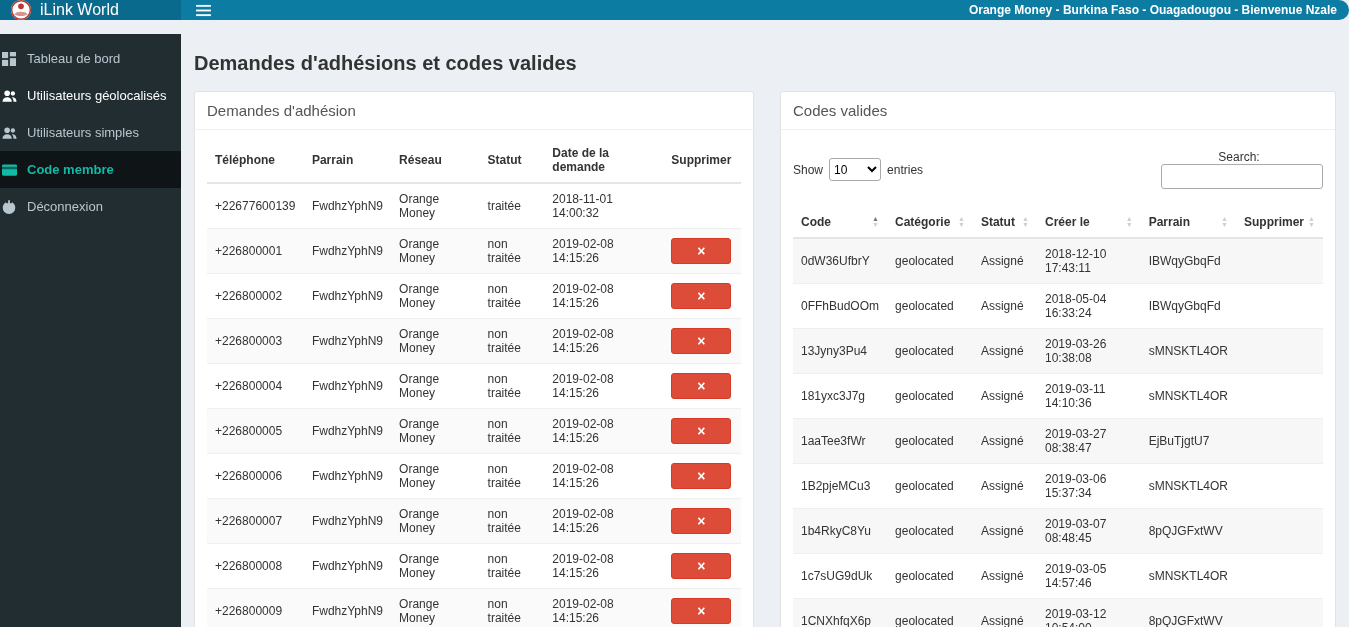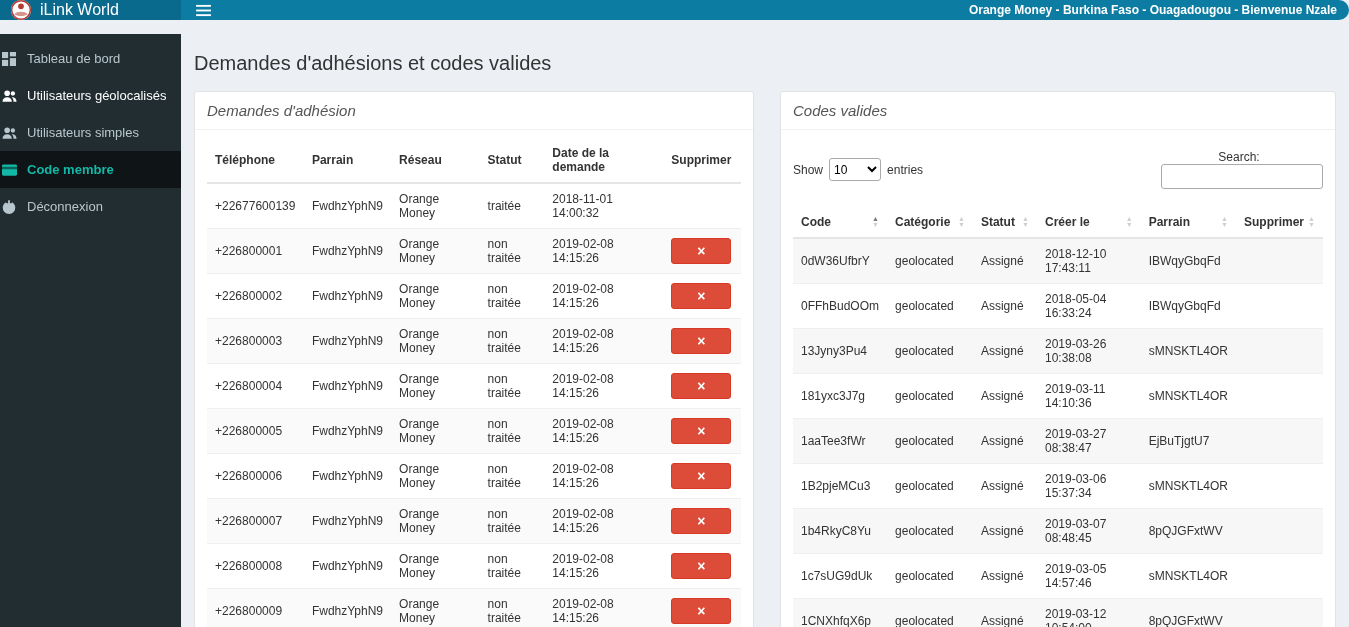--- a/index.html
+++ b/index.html
@@ -22,26 +22,26 @@
   .nav-right{margin-left:auto;color:#fff;font-weight:bold;font-size:12px;padding-right:12px;}
   
   .sidebar{position:fixed;top:34px;left:0;bottom:0;width:181px;background:var(--sidebar);padding-top:6px;z-index:10;}
   .side-item{display:flex;align-items:center;gap:10px;padding:11px 1px;color:#b8c7ce;font-size:13px;cursor:pointer;}
   .side-item .icon{width:16px;display:flex;justify-content:center;}
   .side-item.bold{color:#fff;font-weight:normal;}
   .side-item.active{background:var(--sidebar-active);color:#14b8a6;font-weight:bold;}
   .side-item svg{fill:currentColor;}
   
   .content{margin-left:181px;margin-top:34px;padding:12px 13px;}
-  .page-title{font-size:20px;font-weight:400;color:#333;margin:6px 0 16px;}
+  .page-title{font-size:20px;font-weight:700;color:#333;margin:6px 0 16px;}
   .panels{display:flex;gap:26px;align-items:flex-start;}
   .panel{background:#fff;border:1px solid #e3e3e3;border-radius:3px;box-shadow:0 1px 1px rgba(0,0,0,.05);}
   .panel-left{width:560px;min-width:560px;}
   .panel-right{flex:1;}
-  .panel-header{padding:10px 12px;font-size:15px;color:#555;border-bottom:1px solid #f1f1f1;font-style:italic;}
+  .panel-header{padding:10px 12px;font-size:15px;color:#555;border-bottom:1px solid #f1f1f1;}
   .panel-body{padding:8px 12px 12px;}
   
   .table{width:100%;border-collapse:collapse;font-size:12px;}
   .table th{text-align:left;padding:8px;border-bottom:2px solid #e5e5e5;font-size:12px;color:#333;}
   .table td{padding:8px;border-top:1px solid #efefef;vertical-align:middle;color:#333;}
   .adh-table tbody tr:nth-child(even){background:#fafafa;}
   .codes-table tbody tr:nth-child(odd){background:#f7f7f7;}
   .adh-table th:nth-child(1){width:97px;} .adh-table th:nth-child(2){width:85px;}
   .adh-table th:nth-child(3){width:95px;} .adh-table th:nth-child(4){width:68px;}
   .adh-table th:nth-child(5){width:130px;} .adh-table th:nth-child(6){width:78px;}

